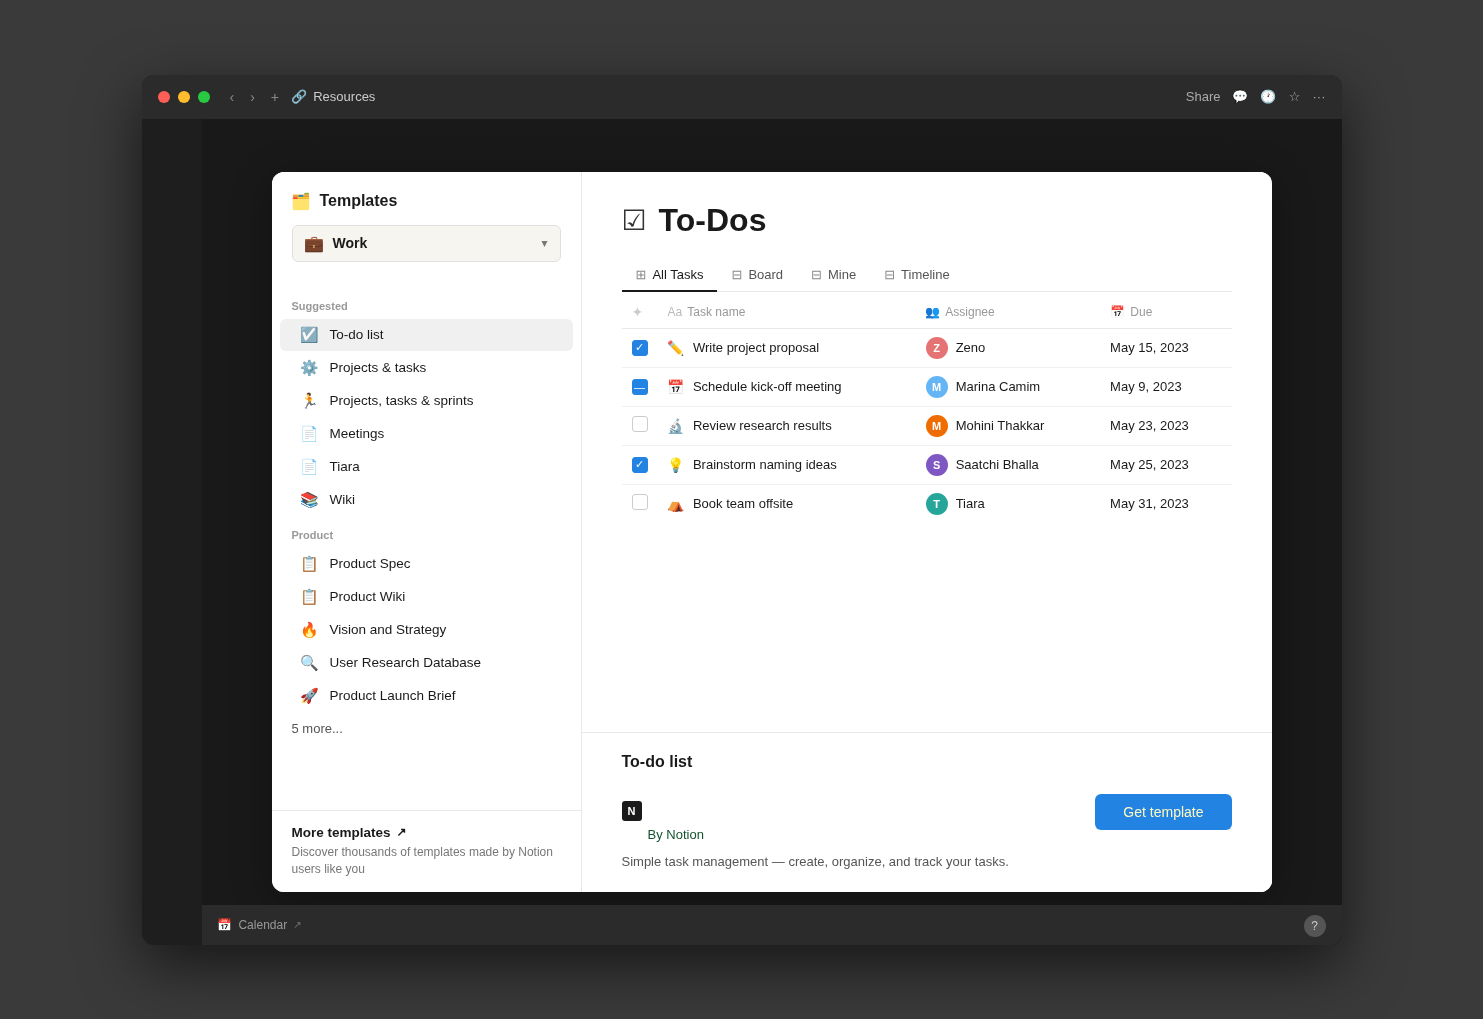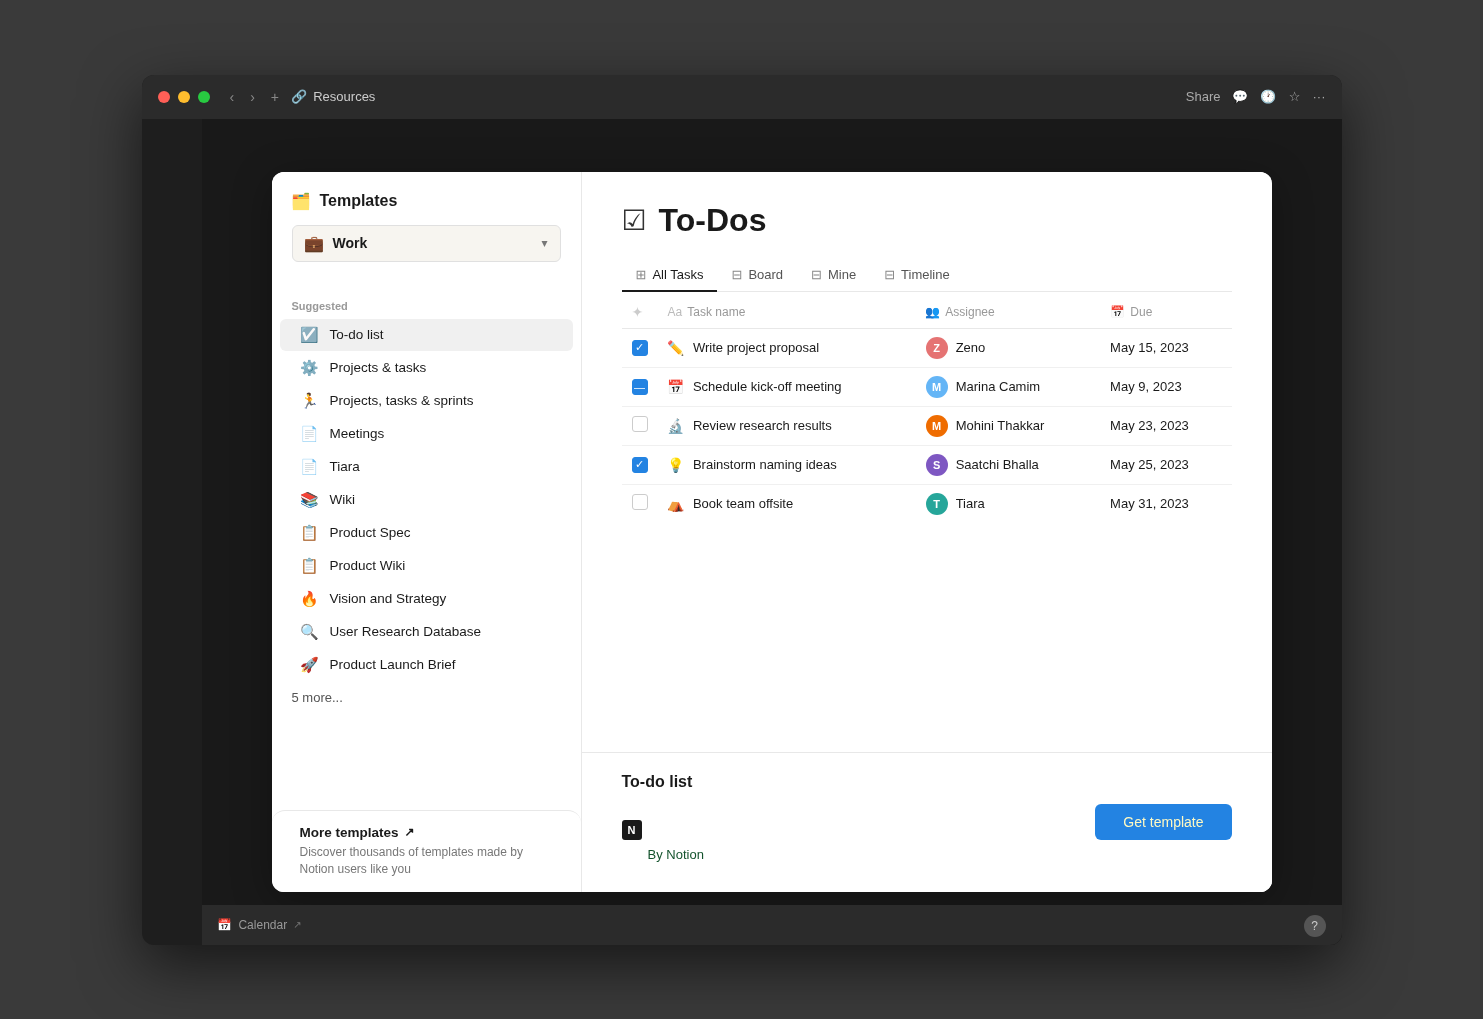--- a/index.html
+++ b/index.html
@@ -241,24 +241,23 @@
     }
 
     .more-link {
       padding: 8px 20px;
       font-size: 13px;
       color: #555;
       cursor: pointer;
     }
 
     .panel-footer {
-      padding: 14px 28px;
+      padding: 14px 20px;
       border-top: 1px solid #e8e8e8;
       flex-shrink: 0;
-      border-radius: 13px;
     }
 
     .more-templates-title {
       display: flex;
       align-items: center;
       gap: 6px;
       font-size: 13.5px;
       font-weight: 600;
       color: #1a1a1a;
       margin-bottom: 4px;
@@ -590,20 +589,21 @@
             </div>
             <div class="template-item">
               <span class="icon">📄</span>
               <span class="name">Tiara</span>
             </div>
             <div class="template-item">
               <span class="icon">📚</span>
               <span class="name">Wiki</span>
             </div>
 
+            <div class="section-label">Product</div>
 
             <div class="template-item">
               <span class="icon">📋</span>
               <span class="name">Product Spec</span>
             </div>
             <div class="template-item">
               <span class="icon">📋</span>
               <span class="name">Product Wiki</span>
             </div>
             <div class="template-item">
@@ -760,20 +760,21 @@
             </table>
           </div>
 
           <div class="bottom-bar">
             <div class="bottom-info">
               <div class="bottom-template-name">To-do list</div>
               <div class="bottom-by">
                 <div class="notion-logo">N</div>
                 <span class="by-text">By Notion</span>
               </div>
+              <div class="bottom-desc">Simple task management — create, organize, and track your tasks.</div>
             </div>
             <button class="get-template-btn">Get template</button>
           </div>
         </div>
 
       </div>
     </div>
 
     <div class="bottom-taskbar">
       <div class="taskbar-item">

